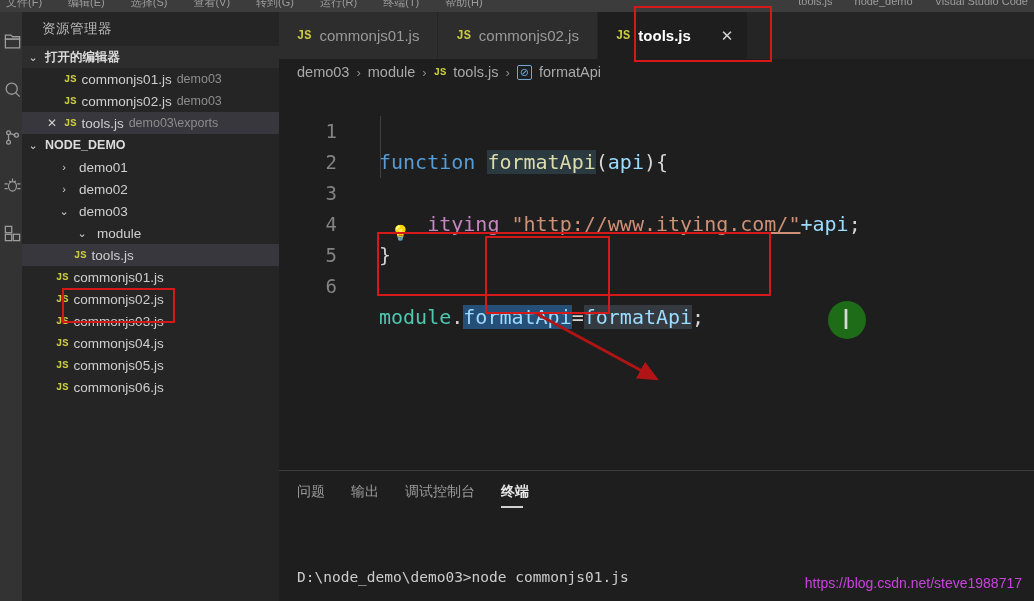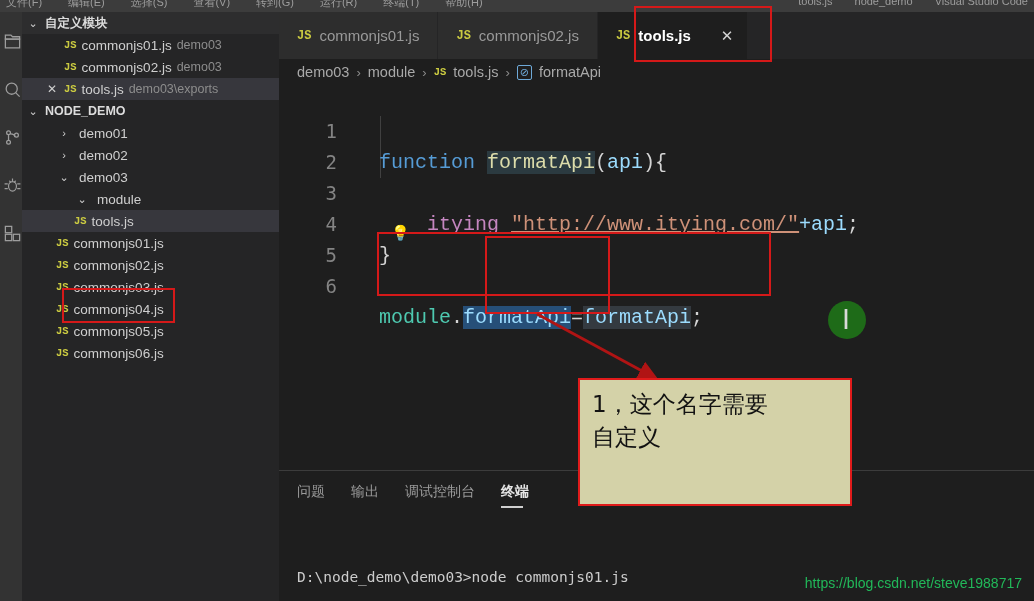--- a/index.html
+++ b/index.html
@@ -86,21 +86,21 @@
   .bc-sep { color: #8a8a8a; font-size: 13px; }
   .bc-sym { color: #6ea9d8; font-size: 11px; border: 1px solid #6ea9d8; border-radius: 2px; padding: 0 2px; }
 
   .codearea {
     position: absolute; left: 0; top: 73px; width: 755px; height: 385px;
     font-family: "DejaVu Sans Mono", "Liberation Mono", monospace;
     font-size: 20px; line-height: 31px;
   }
   .cline { position: absolute; left: 0; width: 755px; height: 31px; white-space: pre; }
   .lnum { position: absolute; left: 18px; width: 40px; text-align: right; color: #848484; font-size: 19px; }
-  .ctext { position: absolute; left: 100px; color: #d4d4d4; font-family: Liberation Mono, monospace; }
+  .ctext { position: absolute; left: 100px; color: #d4d4d4; }
   .t-kw   { color: #569cd6; }
   .t-fn   { color: #dcdcaa; }
   .t-var  { color: #9cdcfe; }
   .t-ctl  { color: #c586c0; }
   .t-str  { color: #ce9178; }
   .t-exp  { color: #4ec9b0; }
   .t-pun  { color: #d4d4d4; }
   .hl-box { background: #2b3a40; }
   .hl-sel { background: #264f78; }
   .hl-gray{ background: #343a40; }
@@ -131,21 +131,21 @@
   .cursor-dot {
     position: absolute; left: 828px; top: 301px; width: 38px; height: 38px;
     border-radius: 50%; background: #1e6b18;
   }
   .cursor-ibeam {
     position: absolute; left: 842px; top: 306px; color: #d9d9d9;
     font-size: 27px; font-family: "DejaVu Sans", sans-serif; line-height: 27px;
   }
   .watermark {
     position: absolute; right: 12px; bottom: 10px;
-    color: #22c55e; font-size: 14px; opacity: .92; margin-top: 32px;
+    color: #d946ef; font-size: 14px; opacity: .92; margin-top: 32px;
   }
 </style>
 </head>
 <body>
 
 <div id="app">
 
   <div class="menubar">
     <div class="mb-inner">
       <span>文件(F)</span>
@@ -198,24 +198,25 @@
     <div class="act-ico" style="top:210px">
       <svg viewBox="0 0 24 24" fill="none" stroke="currentColor" stroke-width="1.6">
         <rect x="3" y="3" width="8" height="8"></rect>
           <rect x="13" y="13" width="8" height="8"></rect>
           <rect x="3" y="13" width="8" height="8"></rect>
       </svg>
     </div>
   </div>
 
   <div class="sidebar">
+    <div class="sb-title">资源管理器</div>
 
     <div class="sb-section open-eds">
       <span class="chev">⌄</span>
-      <span>自定义模块</span>
+      <span>打开的编辑器</span>
     </div>
 
     <div class="row" style="padding-left:42px">
       <span class="jsico">JS</span>
       <span>commonjs01.js</span>
       <span class="dim">demo03</span>
     </div>
     <div class="row" style="padding-left:42px">
       <span class="jsico">JS</span>
       <span>commonjs02.js</span>
@@ -373,22 +374,18 @@
 
   <svg class="arrow-svg" viewBox="0 0 170 95">
     <defs>
       <marker id="ah" markerWidth="7" markerHeight="7" refX="5.5" refY="3.2" orient="auto">
         <path d="M0,0 L7,3.2 L0,6.4 z" fill="#b01414"></path>
       </marker>
     </defs>
     <line x1="22" y1="14" x2="140" y2="78" stroke="#b01414" stroke-width="3" marker-end="url(#ah)"></line>
   </svg>
 
-  <div class="notebox">
-    <div>1，这个名字需要</div>
-    <div>自定义</div>
-  </div>
 
   <div class="cursor-dot"></div>
   <div class="cursor-ibeam">I</div>
 
   <div class="watermark">https://blog.csdn.net/steve1988717</div>
 </div>
 
 </body></html>

